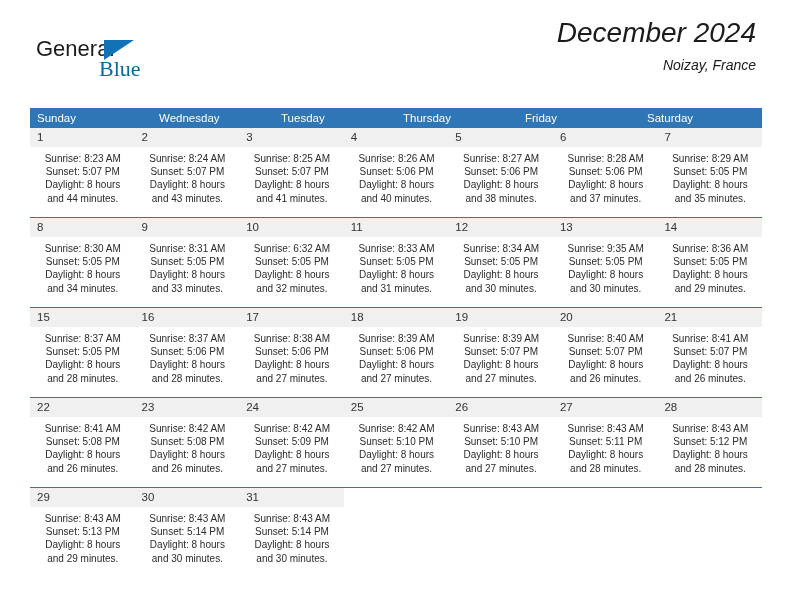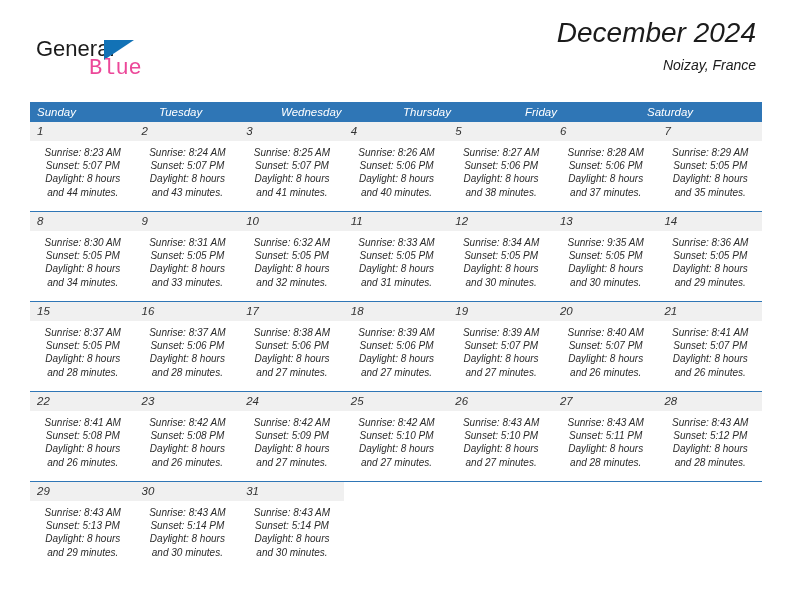--- a/index.html
+++ b/index.html
@@ -44,26 +44,26 @@
     left: 0;
     top: 0;
     font-size: 22px;
     color: #1b1b1b;
     letter-spacing: 0px;
     line-height: 22px;
     font-family: "Liberation Sans", sans-serif;
   }
   .logo-blue {
     position: absolute;
-    left: 53px;
+    left: 63px;
     top: 20px;
     font-size: 22px;
-    color: #ec4899;
+    color: #0369a1;
     line-height: 22px;
-    font-family: Liberation Mono, monospace;
+    font-family: Liberation Serif, serif;
   }
   .logo-triangle {
     position: absolute;
     left: 68px;
     top: 2px;
     width: 0;
     height: 0;
     border-left: 30px solid #1272b6;
     border-bottom: 20px solid transparent;
   }
@@ -87,23 +87,22 @@
     font-size: 14px;
     color: #1b1b1b;
     line-height: 18px;
     white-space: nowrap;
   }
 
   
   .calendar {
     position: absolute;
     left: 30px;
-    top: 102px;
+    top: 108px;
     width: 732px;
-    font-style: italic;
   }
 
   .weekday-row {
     display: flex;
     width: 732px;
     background: #2f76b6;
   }
   .weekday-cell {
     flex: 1 1 0;
     box-sizing: border-box;
@@ -179,22 +178,22 @@
       <div class="month-title">December 2024</div>
       <div class="location">Noizay, France</div>
     </div>
 
   </div>
 
   <div class="calendar">
 
     <div class="weekday-row">
       <div class="weekday-cell">Sunday</div>
+      <div class="weekday-cell">Wednesday</div>
       <div class="weekday-cell">Tuesday</div>
-      <div class="weekday-cell">Wednesday</div>
       <div class="weekday-cell">Thursday</div>
       <div class="weekday-cell">Friday</div>
       <div class="weekday-cell">Saturday</div>
     </div>
 
     <div class="week-row first">
       <div class="day-cell filled">
         <div class="daynum-band">1</div>
         <div class="day-info">
           <div>Sunrise: 8:23 AM</div>

